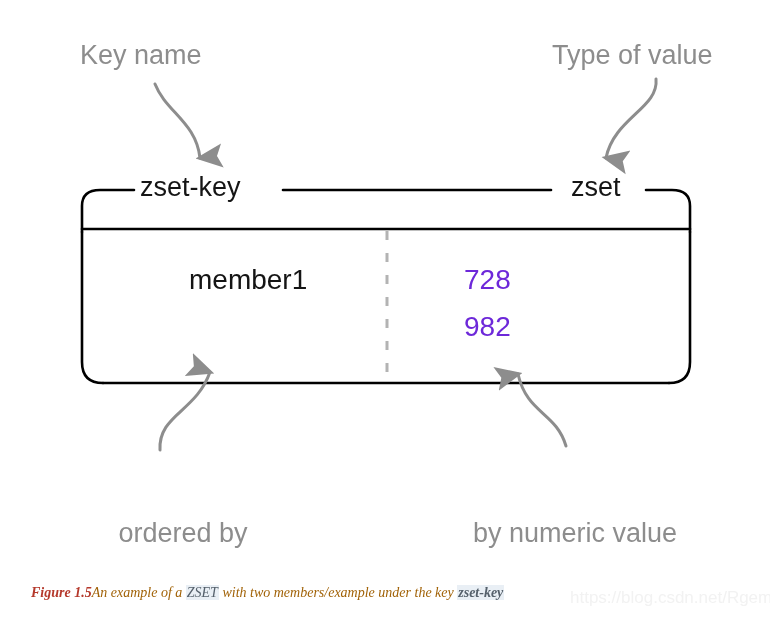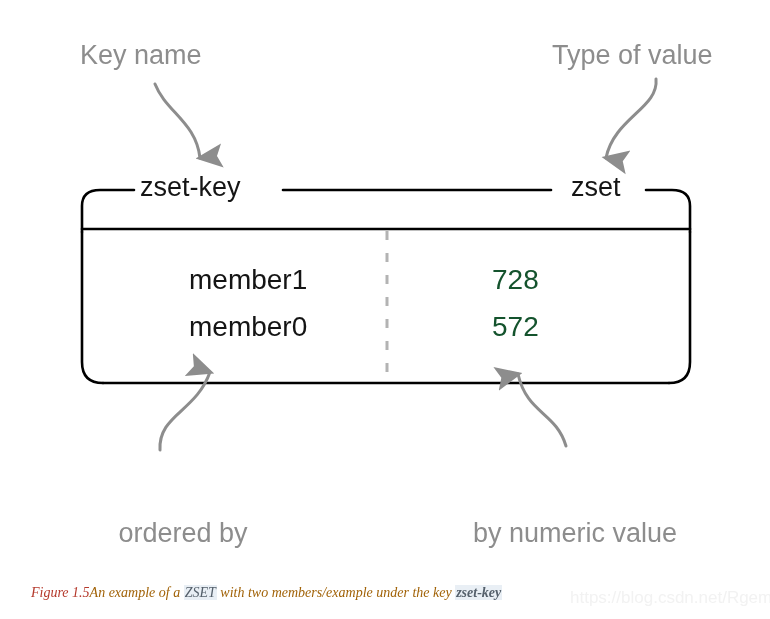--- a/index.html
+++ b/index.html
@@ -87,41 +87,41 @@
 
   .row-member {
     position: absolute;
     left: 145px;
     font-size: 28px;
     color: #141414;
     margin-left: 44px;
   }
   .row-score {
     position: absolute;
-    left: 492px;
+    left: 464px;
     font-size: 28px;
-    color: #14532d;
+    color: #6d28d9;
   }
   .r0 { top: 264px; }
   .r1 { top: 311px; }
 
   
   #caption {
     position: absolute;
     left: 31px;
     top: 584px;
     font-size: 14px;
     line-height: 18px;
     white-space: pre;
     font-family: "Liberation Serif", serif;
     font-style: italic;
   }
   #caption .fig-num {
     color: #b5392c;
-    font-weight: normal;
+    font-weight: bold;
     margin-top: 32px;
   }
   #caption .cap-body {
     color: #a16207;
   }
   #caption .code-hl {
     background: #e9eff5;
     color: #55606b;
     font-weight: bold;
     padding: 0 1px;
@@ -183,22 +183,21 @@
     <path d="M 566 446 C 556 412 527 414 518 374" fill="none" stroke="#8d8d8d" stroke-width="3" stroke-linecap="round" marker-end="url(#ah)"></path>
   </svg>
 
   <div class="boxtext" id="key-name-value">zset-key</div>
 
   <div class="boxtext" id="type-name-value">zset</div>
 
   <div class="row-member r0">member1</div>
   <div class="row-score r0">728</div>
 
-  <div class="row-member r1">member0</div>
-  <div class="row-score r1">572</div>
+  <div class="row-score r1">982</div>
 
   <div class="annot" id="label-key-name">Key name</div>
 
   <div class="annot" id="label-type-of-value">Type of value</div>
 
   <div class="annot center" id="label-members-desc">
     <div>ordered by</div>
     
   </div>
 

